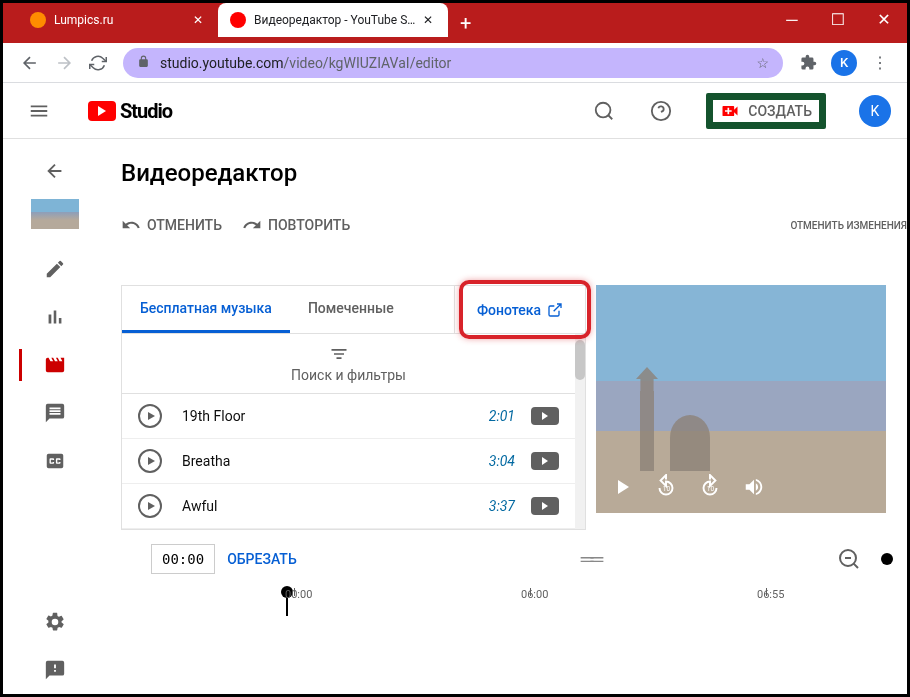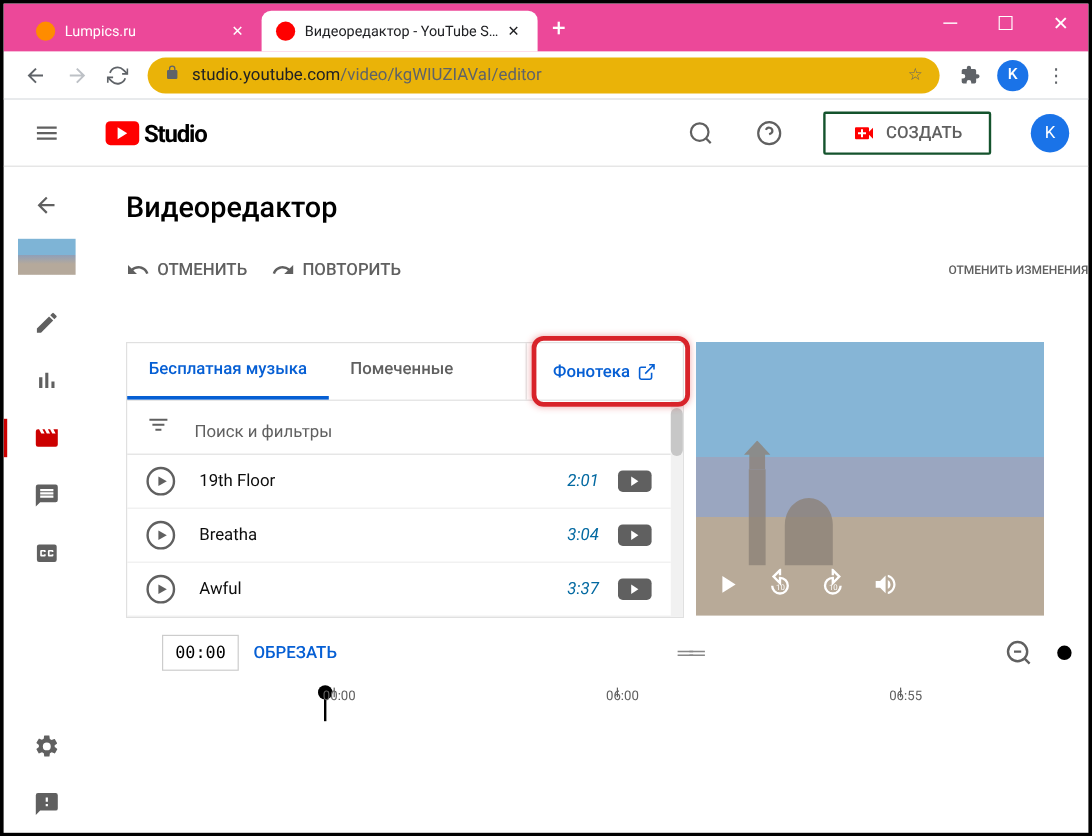--- a/index.html
+++ b/index.html
@@ -1,55 +1,55 @@
 <!DOCTYPE html>
 <html><head>
 <meta charset="utf-8">
 <style>
 * { margin: 0; padding: 0; box-sizing: border-box; font-family: Roboto, Arial, sans-serif; }
 body { width: 910px; height: 697px; background: #fff; position: relative; border: 3px solid #000; }
 
 
-.window-chrome { height: 40px; background: #ec4899; display: flex; align-items: flex-end; padding-left: 15px; }
+.window-chrome { height: 40px; background: #b91c1c; display: flex; align-items: flex-start; padding-left: 15px; }
 .tab { height: 34px; display: flex; align-items: center; padding: 0 12px; font-size: 12px; min-width: 200px; max-width: 230px; border-radius: 8px 8px 0 0; position: relative; }
 .tab.inactive { color: #fff; }
 .tab.active { background: #fff; color: #202124; }
 .tab-favicon { width: 16px; height: 16px; border-radius: 50%; margin-right: 8px; flex-shrink: 0; }
 .tab-title { flex: 1; white-space: nowrap; overflow: hidden; text-overflow: ellipsis; }
 .tab-close { width: 16px; height: 16px; display: flex; align-items: center; justify-content: center; margin-left: 4px; }
 .new-tab { color: #fff; padding: 0 12px; font-size: 20px; align-self: center; }
 .window-controls { margin-left: auto; display: flex; align-self: flex-start; }
 .win-ctrl { width: 46px; height: 32px; display: flex; align-items: center; justify-content: center; color: #fff; }
 
 
 .addr-bar { height: 40px; background: #fff; display: flex; align-items: center; padding: 0 10px; border-bottom: 1px solid #dadce0; }
 .nav-btn { width: 34px; height: 34px; display: flex; align-items: center; justify-content: center; color: #5f6368; }
 .nav-btn.disabled { color: #bdc1c6; }
-.addr-field { flex: 1; height: 30px; background: #eab308; border-radius: 15px; display: flex; align-items: center; padding: 0 14px; margin: 0 8px; font-size: 14px; color: #5f6368; }
+.addr-field { flex: 1; height: 30px; background: #c4b5fd; border-radius: 15px; display: flex; align-items: center; padding: 0 14px; margin: 0 8px; font-size: 14px; color: #5f6368; }
 .addr-lock { margin-right: 10px; }
 .addr-domain { color: #202124; }
 .addr-star { margin-left: auto; }
 .ext-btn { width: 34px; height: 34px; display: flex; align-items: center; justify-content: center; color: #5f6368; }
 .profile-badge { width: 26px; height: 26px; border-radius: 50%; background: #1a73e8; color: #fff; display: flex; align-items: center; justify-content: center; font-size: 13px; font-weight: 500; margin: 0 6px; }
 .more-btn { width: 34px; height: 34px; display: flex; align-items: center; justify-content: center; color: #5f6368; }
 
 
 .yt-header { height: 56px; display: flex; align-items: center; padding: 0 16px; border-bottom: 1px solid #e0e0e0; gap: 17px; }
 .hamburger { width: 40px; height: 40px; display: flex; align-items: center; justify-content: center; color: #606060; }
 .yt-logo { display: flex; align-items: center; margin-left: 12px; font-size: 20px; font-weight: 700; letter-spacing: -1px; }
 .yt-play { width: 28px; height: 20px; background: #ff0000; border-radius: 4px; display: flex; align-items: center; justify-content: center; margin-right: 4px; }
 .yt-play::after { content: ''; border-left: 8px solid #fff; border-top: 5px solid transparent; border-bottom: 5px solid transparent; }
 .header-spacer { flex: 1; }
 .header-icon { width: 40px; height: 40px; display: flex; align-items: center; justify-content: center; color: #606060; }
-.create-btn { display: flex; align-items: center; height: 36px; padding: 0 22px; border: 2px solid #14532d; border-radius: 2px; margin-left: 8px; color: #606060; font-size: 14px; font-weight: 500; }
+.create-btn { display: flex; align-items: center; height: 36px; padding: 0 7px; border: 7px solid #14532d; border-radius: 2px; margin-left: 8px; color: #606060; font-size: 14px; font-weight: 500; }
 .create-btn svg { color: #ff0000; margin-right: 8px; }
 .user-avatar { width: 32px; height: 32px; border-radius: 50%; background: #1a73e8; color: #fff; display: flex; align-items: center; justify-content: center; font-size: 14px; margin-left: 16px; }
 
 
-.main { display: flex; height: calc(100% - 136px); }
+.main { display: flex; height: calc(100% - 136px); padding-left: 16px; }
 .sidebar { width: 72px; display: flex; flex-direction: column; align-items: center; padding-top: 12px; }
 .side-back { width: 40px; height: 40px; display: flex; align-items: center; justify-content: center; color: #606060; margin-bottom: 8px; }
 .thumb { width: 48px; height: 30px; background: linear-gradient(#7eb4d6 45%, #8f9fb8 45%, #b5a99b 70%); margin-bottom: 16px; }
 .side-item { width: 72px; height: 48px; display: flex; align-items: center; justify-content: center; color: #606060; position: relative; }
 .side-item.active { color: #cc0000; }
 .side-item.active::before { content: ''; position: absolute; left: 0; top: 8px; bottom: 8px; width: 3px; background: #cc0000; }
 .side-spacer { flex: 1; }
 
 
 .content { flex: 1; padding: 20px 0 0 30px; overflow: hidden; }
@@ -62,21 +62,21 @@
 
 .workspace { display: flex; gap: 10px; margin-top: 40px; }
 .left-panel { width: 465px; border: 1px solid #e0e0e0; }
 .tabs { display: flex; border-bottom: 1px solid #e0e0e0; position: relative; }
 .tab-btn { padding: 14px 18px; font-size: 14px; font-weight: 500; color: #606060; }
 .tab-btn.active-tab { color: #065fd4; border-bottom: 3px solid #065fd4; }
 .tab-link { display: flex; align-items: center; gap: 6px; color: #065fd4; font-size: 14px; font-weight: 500; padding: 14px 22px; border-left: 1px solid #e0e0e0; text-align: right; }
 .tab-spacer { flex: 1; }
 .highlight-box { position: absolute; right: -6px; top: -6px; bottom: -6px; width: 132px; border: 4px solid #d8232a; border-radius: 10px; pointer-events: none; box-shadow: 0 0 6px rgba(216,35,42,0.4); }
 
-.search-row { display: flex; align-items: flex-end; padding: 10px 16px; color: #606060; font-size: 14px; border-bottom: 1px solid #e0e0e0; }
+.search-row { display: flex; align-items: center; padding: 10px 16px; color: #606060; font-size: 14px; border-bottom: 1px solid #e0e0e0; flex-direction: column; }
 .filter-icon { margin-right: 20px; }
 
 .track { display: flex; align-items: center; padding: 10px 16px; border-bottom: 1px solid #eee; font-size: 14px; }
 .play-circle { width: 24px; height: 24px; border: 2px solid #606060; border-radius: 50%; display: flex; align-items: center; justify-content: center; margin-right: 20px; }
 .play-circle::after { content: ''; border-left: 7px solid #606060; border-top: 4px solid transparent; border-bottom: 4px solid transparent; margin-left: 2px; }
 .track-name { flex: 1; color: #0d0d0d; }
 .track-dur { color: #0369a1; margin-right: 16px; font-style: italic; }
 .track-badge { width: 28px; height: 18px; background: #606060; border-radius: 4px; display: flex; align-items: center; justify-content: center; }
 .track-badge::after { content: ''; border-left: 6px solid #fff; border-top: 4px solid transparent; border-bottom: 4px solid transparent; }
 

